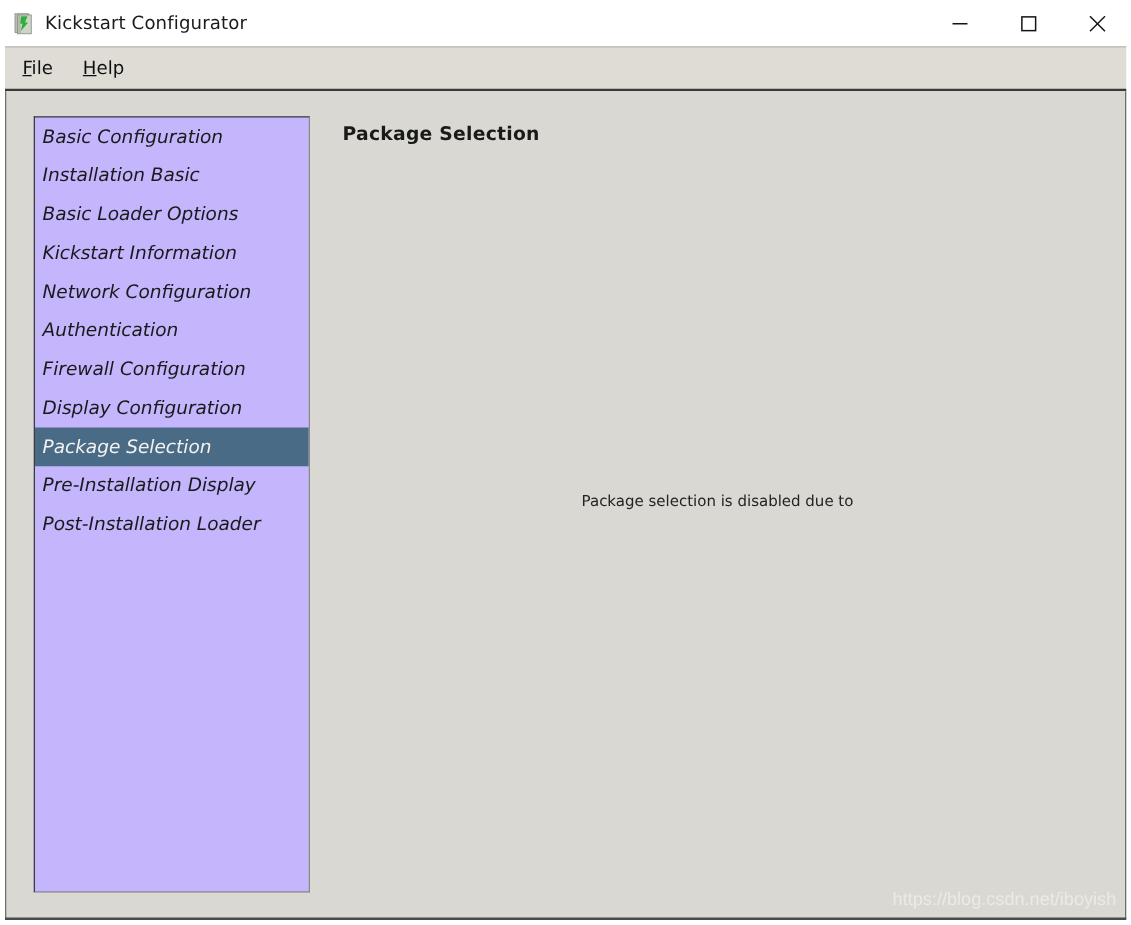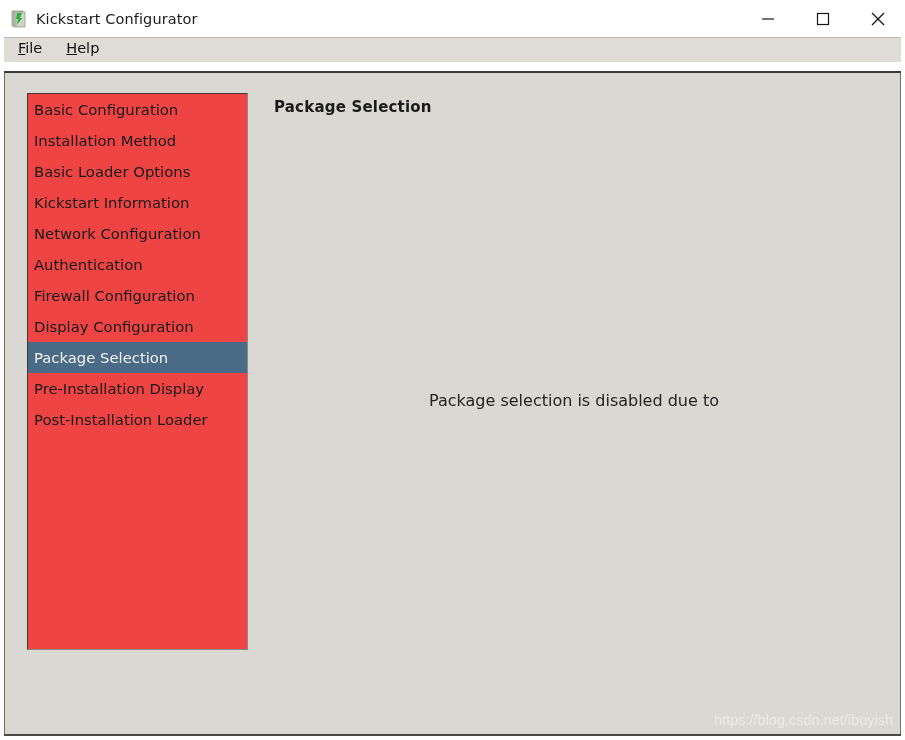--- a/index.html
+++ b/index.html
@@ -63,25 +63,25 @@
     justify-content: center;
     background: transparent;
   }
   .wc-glyph { display: block; }
 
   
   #menubar {
     position: absolute;
     left: 4px; top: 37px;
     width: 897px;
-    height: 25px;
+    height: 35px;
     background: #dedddб;
     background: #dedcd5;
     display: flex;
-    align-items: flex-start;
+    align-items: center;
     box-sizing: border-box;
     border-top: 1px solid #b9b8b2;
   }
   .menu-item {
     font-size: 14.5px;
     color: #101010;
     padding: 2px 10px;
     margin-left: 4px;
     white-space: nowrap;
   }
@@ -117,27 +117,28 @@
     height: 2px;
     background: #4a4a47;
   }
 
   
   #sidebar-list {
     position: absolute;
     left: 27px;
     top: 93px;
     width: 221px;
-    height: 557px;
-    background: #ef4444;
+    height: 621px;
+    background: #c4b5fd;
     box-sizing: border-box;
     border: 1px solid #8a8a86;
     border-top-color: #3c3c3a;
     border-left-color: #3c3c3a;
     overflow: hidden;
+    font-style: italic;
   }
   .list-item {
     height: 31px;
     line-height: 31px;
     padding-left: 6px;
     font-size: 14.8px;
     color: #1a1a1a;
     white-space: nowrap;
     box-sizing: border-box;
   }
@@ -156,21 +157,21 @@
     color: #1a1a1a;
     letter-spacing: 0.2px;
     white-space: nowrap;
   }
   #panel-message {
     position: absolute;
     left: 274px;
     top: 390px;
     width: 600px;
     text-align: center;
-    font-size: 16px;
+    font-size: 12px;
     color: #232323;
     line-height: 22px;
   }
   #panel-message .msg-line { display: block; }
 
   
   #watermark {
     position: absolute;
     right: 12px;
     top: 712px;
@@ -220,21 +221,21 @@
     <span class="menu-item"><span class="accel">F</span><span>ile</span></span>
     <span class="menu-item"><span class="accel">H</span><span>elp</span></span>
   </div>
   <div id="menubar-underline"></div>
 
   <div id="body-area"></div>
   <div id="bottom-border"></div>
 
   <div id="sidebar-list">
     <div class="list-item">Basic Configuration</div>
-    <div class="list-item">Installation Method</div>
+    <div class="list-item">Installation Basic</div>
     <div class="list-item">Basic Loader Options</div>
     <div class="list-item">Kickstart Information</div>
     <div class="list-item">Network Configuration</div>
     <div class="list-item">Authentication</div>
     <div class="list-item">Firewall Configuration</div>
     <div class="list-item">Display Configuration</div>
     <div class="list-item selected">Package Selection</div>
     <div class="list-item">Pre-Installation Display</div>
     <div class="list-item">Post-Installation Loader</div>
   </div>

